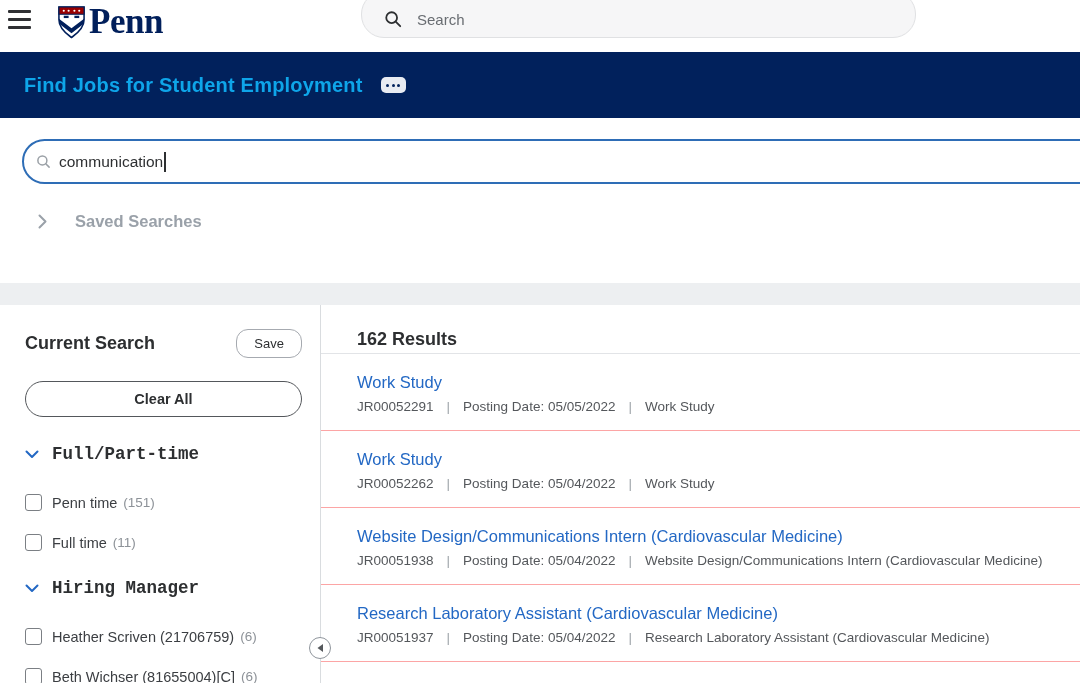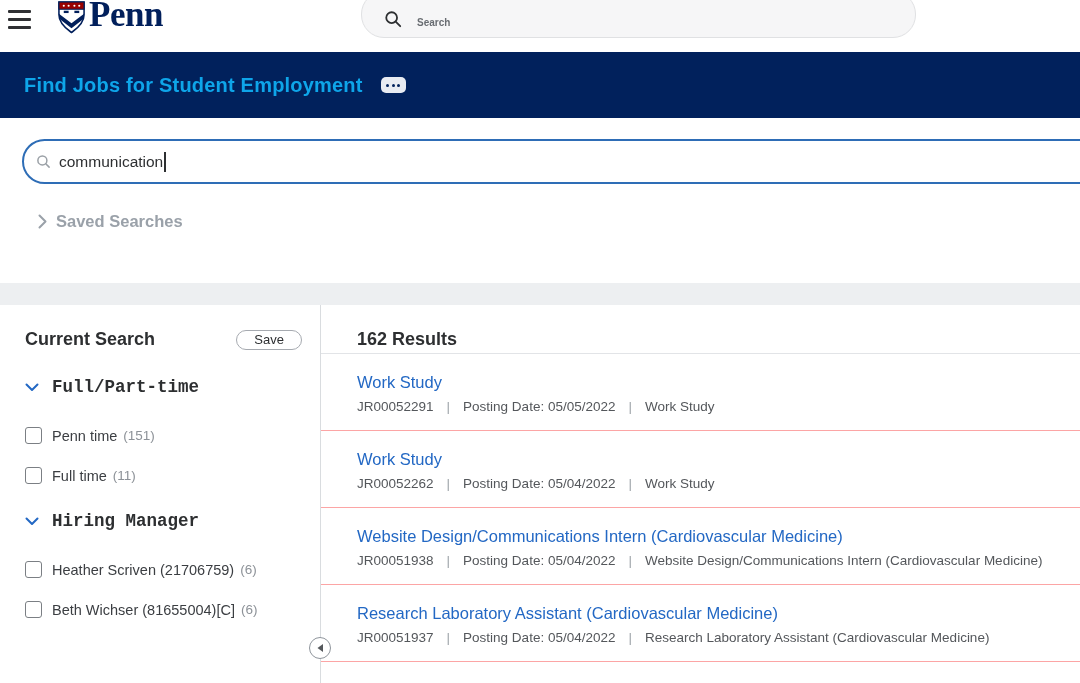--- a/index.html
+++ b/index.html
@@ -6,54 +6,54 @@
   html,body { width:1080px; height:683px; }
   body {
     position:relative; overflow:hidden; background:#fff;
     font-family:"Liberation Sans", sans-serif; color:#2d2f31;
   }
 
   
   .topbar { position:absolute; top:0; left:0; right:0; height:52px; background:#fff; z-index:5; }
   .hamburger { position:absolute; left:8px; top:10px; width:24px; height:19px; display:flex; flex-direction:column; justify-content:space-between; cursor:pointer; }
   .hamburger span { display:block; height:2.6px; width:23px; background:#2f3033; border-radius:1px; }
-  .brand { position:absolute; left:57px; top:1px; height:38px; display:flex; align-items:flex-start; gap:3px; }
+  .brand { position:absolute; left:57px; top:1px; height:38px; display:flex; align-items:flex-end; gap:3px; }
   .brand-word { font-family:"Liberation Serif", serif; font-size:35px; font-weight:600; color:#011F5B; letter-spacing:-0.5px; line-height:1; margin-top:-4px; }
   .topbar-search { position:absolute; left:361px; top:-9px; width:555px; height:47px; border-radius:23px; background:#f6f6f7; border:1px solid #e0e1e3; display:flex; align-items:flex-end; padding:0 0 9px 22px; cursor:text; }
   .topbar-search .mag { margin-right:15px; }
-  .topbar-search .ph { font-size:10px; font-weight:700; color:#696d72; }
+  .topbar-search .ph { font-size:15px; font-weight:400; color:#696d72; }
 
   
   .page-header { position:absolute; top:52px; left:0; right:0; height:66px; background:#01215C; display:flex; align-items:center; padding-left:24px; }
   .page-title { color:#0ea5e9; font-size:20px; font-weight:700; letter-spacing:0.2px; }
   .ellipsis-btn { margin-left:18px; width:25px; height:16px; border-radius:5px; background:#e8ebf2; display:flex; align-items:center; justify-content:center; gap:2.5px; border:none; cursor:pointer; }
   .ellipsis-btn i { width:3px; height:3px; border-radius:50%; background:#01215C; }
 
   
   .search-section { position:absolute; top:118px; left:0; right:0; height:165px; background:#fff; }
   .job-search-input { position:absolute; left:22px; top:21px; width:1135px; height:45px; border:2px solid #2e6db6; border-radius:23px; background:#fff; display:flex; align-items:center; padding-left:12px; cursor:text; }
   .job-search-input .mag { margin-right:8px; }
   .query-text { font-size:15.5px; color:#2d2f31; }
   .caret { display:inline-block; width:1.5px; height:20px; background:#2d2f31; margin-left:1px; vertical-align:middle; }
-  .saved-searches { position:absolute; left:38px; top:94px; display:flex; align-items:center; gap:9px; cursor:pointer; }
+  .saved-searches { position:absolute; left:38px; top:94px; display:flex; align-items:center; gap:28px; cursor:pointer; }
   .saved-label { font-size:16.5px; font-weight:700; color:#9aa1a9; }
 
   
   .gray-band { position:absolute; top:283px; left:0; right:0; height:22px; background:#edeff1; }
 
   
   .content { position:absolute; top:305px; left:0; right:0; bottom:0; background:#fff; }
   .vdivider { position:absolute; left:320px; top:0; bottom:0; width:1px; background:#d9dcdf; }
   .collapse-btn { position:absolute; left:309px; top:332px; width:22px; height:22px; border-radius:50%; background:#fff; border:1.5px solid #8f959c; display:flex; align-items:center; justify-content:center; cursor:pointer; z-index:3; }
 
   
   .sidebar { position:absolute; left:1px; top:0; width:320px; bottom:0; padding:24px 19px 0 24px; }
   .cs-row { display:flex; align-items:center; justify-content:space-between; }
   .cs-title { font-size:18px; font-weight:700; color:#2d2f31; }
-  .save-btn { height:20px; padding:0 17px; border-radius:12px; border:1px solid #a6aab0; background:#fff; font-size:13px; color:#2d2f31; font-family:inherit; cursor:pointer; }
+  .save-btn { height:29px; padding:0 17px; border-radius:12px; border:1px solid #a6aab0; background:#fff; font-size:13px; color:#2d2f31; font-family:inherit; cursor:pointer; }
   .clear-all-btn { margin-top:23px; width:100%; height:36px; border-radius:18px; border:1px solid #54575b; background:#fff; font-size:14.5px; font-weight:600; color:#2d2f31; font-family:inherit; cursor:pointer; }
   .facet { margin-top:27px; }
   .facet-head { display:flex; align-items:center; gap:13px; cursor:pointer;font-family:Liberation Mono, monospace; }
   .facet-title { font-size:17.5px; font-weight:700; color:#2d2f31; }
   .facet-options { list-style:none; margin-top:30px; }
   .opt { display:flex; align-items:center; margin-bottom:23px; }
   .checkbox { width:17px; height:17px; border:1.5px solid #7b7f84; border-radius:3px; background:#fff; margin-right:10px; flex:0 0 auto; cursor:pointer; }
   .opt-label { font-size:14.5px; color:#3b3e42; }
   .opt-count { font-size:13.5px; color:#8d9298; margin-left:6px;text-align:center; }
 
@@ -131,20 +131,21 @@
 
 <div class="gray-band"></div>
 
 <main class="content">
 
   <aside class="sidebar">
     <div class="cs-row">
       <h2 class="cs-title">Current Search</h2>
       <button class="save-btn">Save</button>
     </div>
+    <button class="clear-all-btn">Clear All</button>
 
     <div>
         <section class="facet">
     <div class="facet-head">
       <svg width="14" height="9" viewBox="0 0 14 9">
         <polyline points="1.5,1.5 7,7 12.5,1.5" fill="none" stroke="#2368c4" stroke-width="2" stroke-linecap="round" stroke-linejoin="round"></polyline>
       </svg>
       <h3 class="facet-title">Full/Part-time</h3>
     </div>
     <ul class="facet-options">

